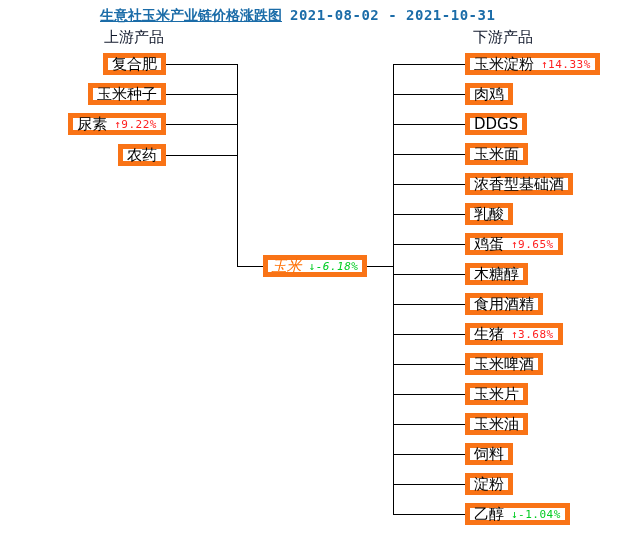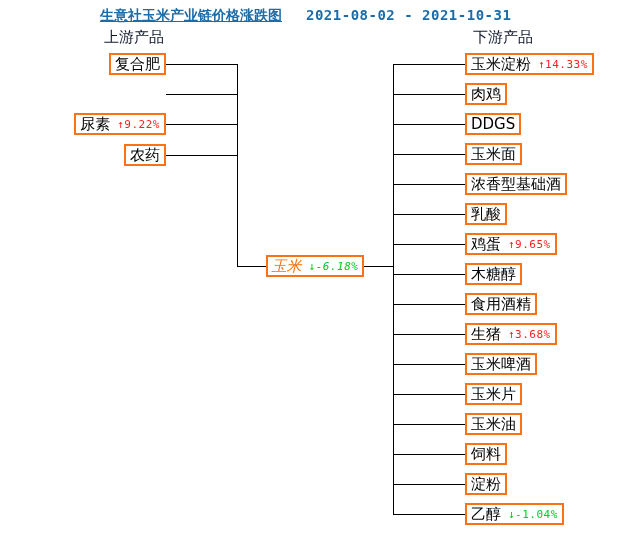--- a/index.html
+++ b/index.html
@@ -16,21 +16,21 @@
     position: absolute;
     left: 100px;
     top: 7px;
     font-size: 14px;
     color: #1b6ca8;
     white-space: nowrap;
   }
   .title-main {
     font-weight: 600;
     text-decoration: underline;
-    margin-right: 24px;
+    margin-right: 8px;
   }
   .title-dates {
     font-family: "DejaVu Sans Mono", monospace;
     font-weight: 600;
     letter-spacing: 0.5px;
     text-align: right;
   }
   .col-header {
     position: absolute;
     top: 28px;
@@ -64,21 +64,21 @@
     background: #000;
     flex: none;
   }
   .lrow .hline { width: 71px; }
   .rrow .hline { width: 72px; }
   .crow .hline { flex: 1; }
 
   .box {
     box-sizing: border-box;
     height: 22px;
-    border: 2px solid #f97316;
+    border: 5px solid #f97316;
     background: #fff;
     display: inline-flex;
     align-items: center;
     padding: 0 4px;
     font-size: 15px;
     white-space: nowrap;
     flex: none;
   }
   .chg {
     font-family: "DejaVu Sans Mono", monospace;
@@ -105,20 +105,23 @@
   <div class="vline left-trunk"></div>
   <div class="vline right-trunk"></div>
 
   <div class="row lrow" style="top:53px">
     <span class="box">
         <span>复合肥</span>
       </span>
     <span class="hline"></span>
   </div>
   <div class="row lrow" style="top:83px">
+    <span class="box">
+        <span>玉米种子</span>
+      </span>
     <span class="hline"></span>
   </div>
   <div class="row lrow" style="top:113px">
     <span class="box">
         <span>尿素</span>
         <span class="chg up">↑9.22%</span>
       </span>
     <span class="hline"></span>
   </div>
   <div class="row lrow" style="top:144px">

